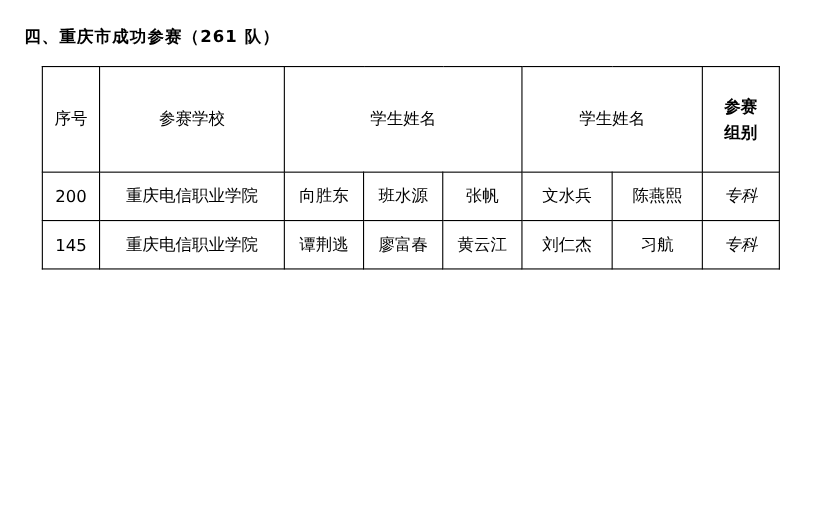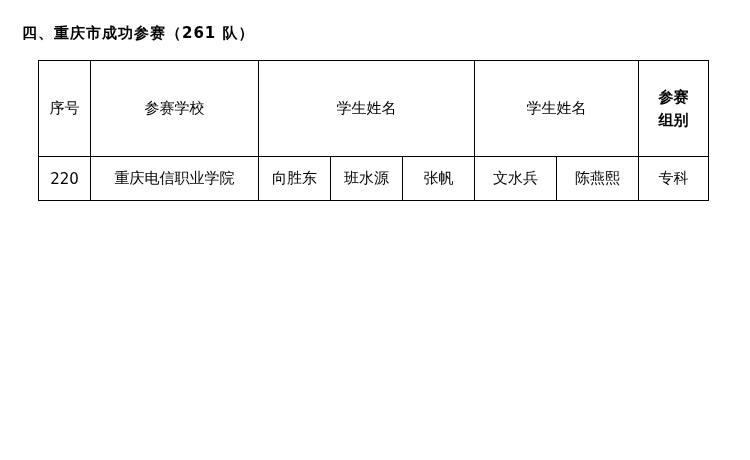--- a/index.html
+++ b/index.html
@@ -61,21 +61,21 @@
   .c-idx   { width: 52px; }
   .c-school{ width: 168px; }
   .c-stu   { width: 72px; }
   .c-tea   { width: 82px; }
   .c-grp   { width: 70px; }
 
   td.idx    { font-size: 15px; }
   td.school { font-size: 15px; }
   td.stu    { font-size: 15px; }
   td.tea    { font-size: 15px; }
-  td.grp    { font-size: 15px; }
+  td.grp    { font-size: 15px; font-style: italic; }
 
   tr.row td { height: 43px; }
   tr.row.tall td { height: 78px; }
 
   .wrapname {
     display: inline-block;
     line-height: 1.35;
     max-width: 58px;
     word-break: break-all;
     white-space: normal;
@@ -107,31 +107,41 @@
         <th class="hdr" colspan="2">学生姓名</th>
         <th class="hdr hdr-group">
           <div>参赛</div>
           <div>组别</div>
         </th>
       </tr>
     </thead>
     <tbody>
 
       <tr class="row">
-        <td class="idx">220</td>
+        <td class="idx">200</td>
         <td class="school">重庆电信职业学院</td>
         <td class="stu">向胜东</td>
         <td class="stu">班水源</td>
         <td class="stu">张帆</td>
         <td class="tea">文水兵</td>
         <td class="tea">陈燕熙</td>
         <td class="grp">专科</td>
       </tr>
 
 
 
 
 
+      <tr class="row">
+        <td class="idx">145</td>
+        <td class="school">重庆电信职业学院</td>
+        <td class="stu">谭荆逃</td>
+        <td class="stu">廖富春</td>
+        <td class="stu">黄云江</td>
+        <td class="tea">刘仁杰</td>
+        <td class="tea">习航</td>
+        <td class="grp">专科</td>
+      </tr>
 
     </tbody>
   </table>
 
 </div>
 
 </body></html>

